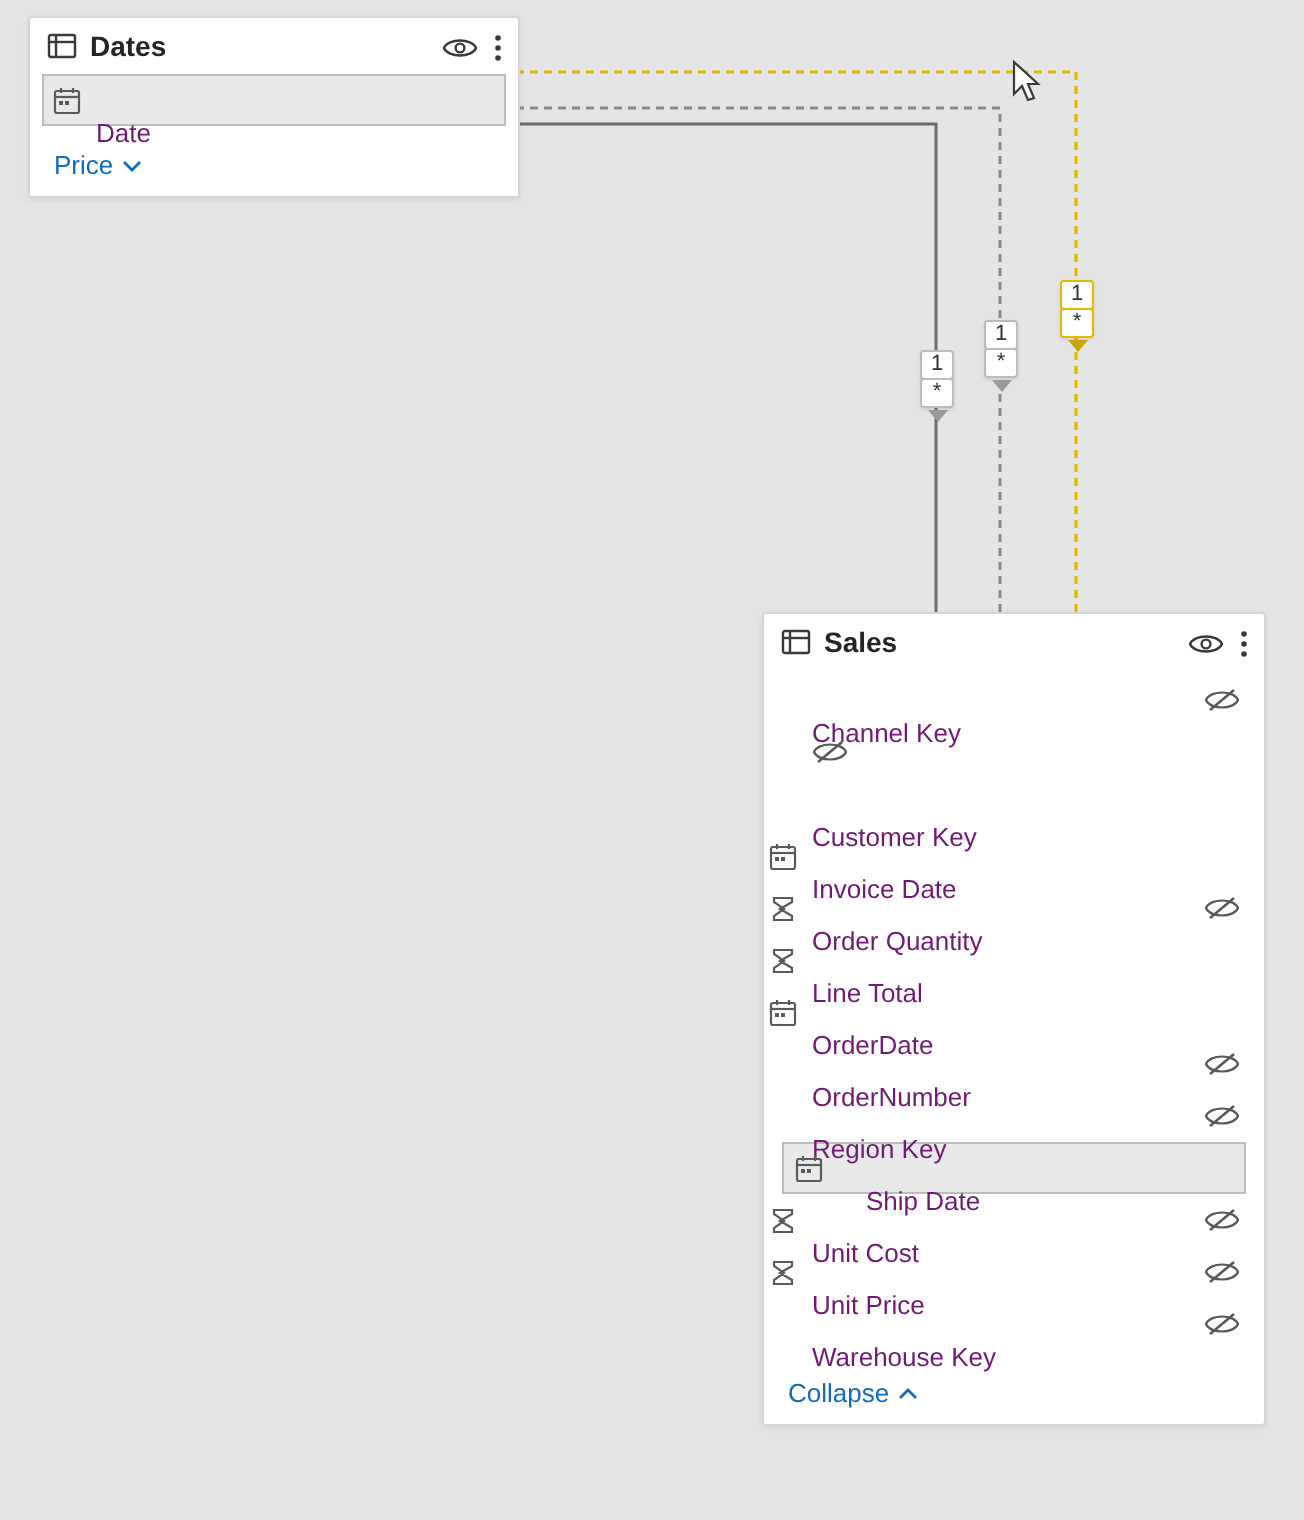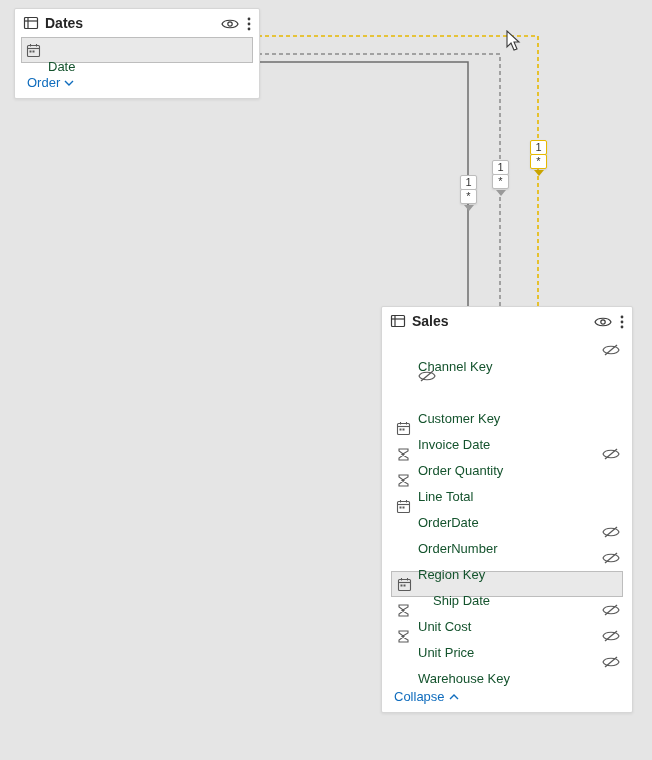--- a/index.html
+++ b/index.html
@@ -51,21 +51,21 @@
     padding: 3px 2px 3px 2px;
   }
   .field-row .fld-icon-slot {
     width: 18px;
     display: flex;
     justify-content: center;
     align-items: center;
   }
   .field-row .fld-label {
     flex: 1;
-    color: #14532d;
+    color: #701a75;
     margin-top: 32px;
   }
   .field-row .fld-right {
     width: 18px;
     display: flex;
     justify-content: center;
     align-items: center;
   }
   .expand-link {
     color: #0f6cbd;
@@ -114,21 +114,21 @@
     border-top: 6px solid #9a9a9a;
     margin-top: 2px;
   }
   
   #dates-card { left: 14px; top: 8px; width: 246px; }
   #dates-card .field-list { padding: 0px 0 2px 0; }
 
   
   #sales-card { left: 381px; top: 306px; width: 252px; }
   #sales-card .field-list { padding: 2px 0 4px 0; }
-  #sales-card .field-row { padding-left: 12px; padding-right: 12px; }
+  #sales-card .field-row { padding-left: 0; padding-right: 12px; }
   #sales-card .field-row.selected { margin: 0 9px; padding-left: 3px; padding-right: 3px; gap: 20px; }
 
   .cursor-pointer {
     position: absolute;
     left: 505px;
     top: 30px;
     pointer-events: none;
   }
 </style>
 </head>
@@ -195,21 +195,21 @@
             <line x1="10.5" y1="1" x2="10.5" y2="3.5" stroke="#5a5a5a" stroke-width="1.1"></line>
             <rect x="3.5" y="7.5" width="2" height="2" fill="#5a5a5a"></rect>
             <rect x="6.5" y="7.5" width="2" height="2" fill="#5a5a5a"></rect>
           </svg>
         </span>
         <span class="fld-label">Date</span>
         <span class="fld-right icon"></span>
       </div>
     </div>
   <div class="expand-link">
-    <span>Order</span>
+    <span>Price</span>
     <span class="icon">
       <svg width="10" height="8" viewBox="0 0 10 8">
           <path d="M1 2 L5 6 L9 2" fill="none" stroke="#0f6cbd" stroke-width="1.4"></path>
         </svg>
     </span>
   </div>
 </div>
 
 <div id="sales-card" class="card">
   <div class="card-header">

